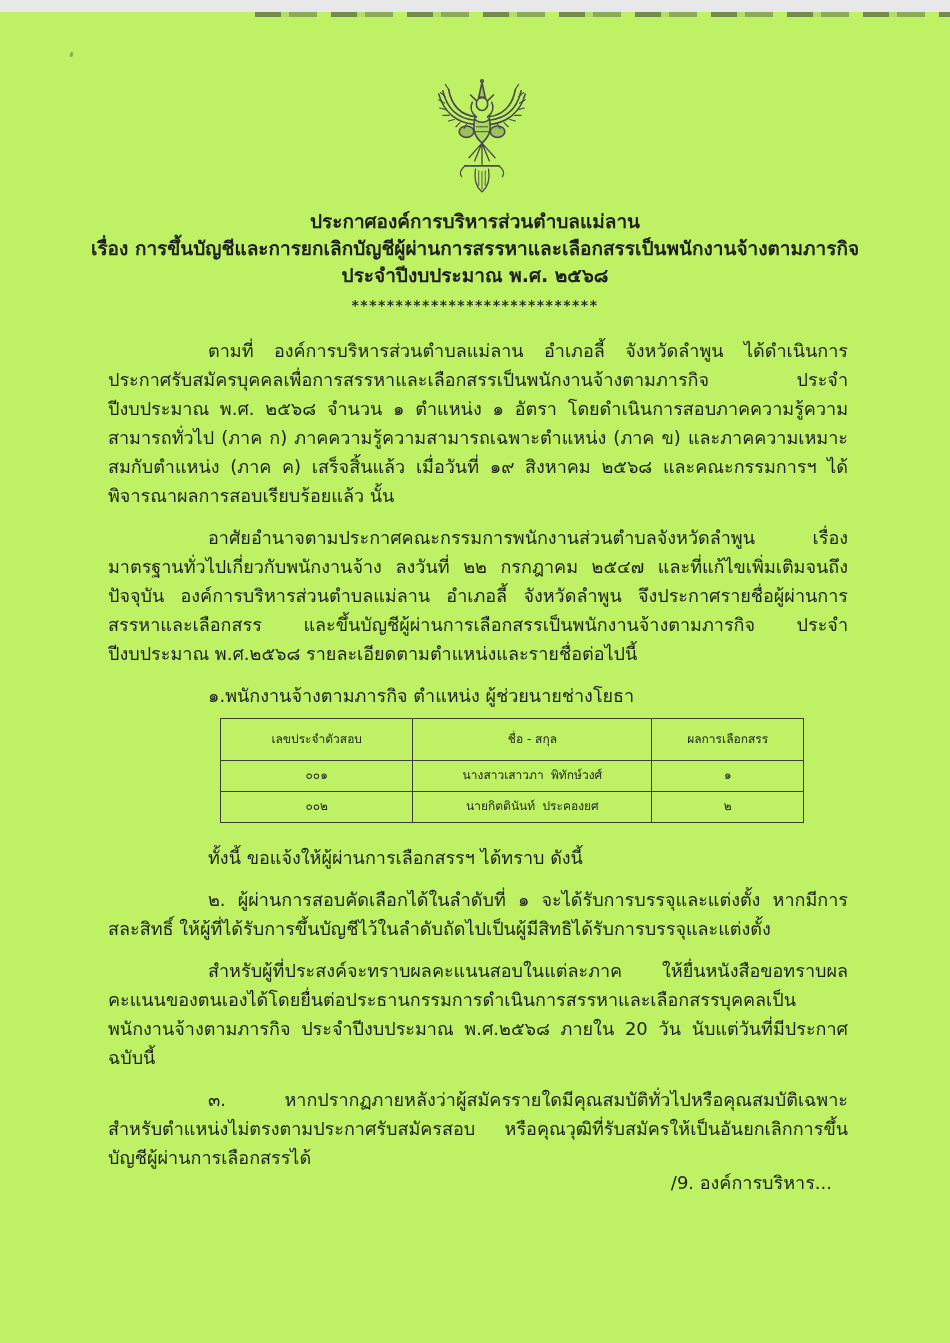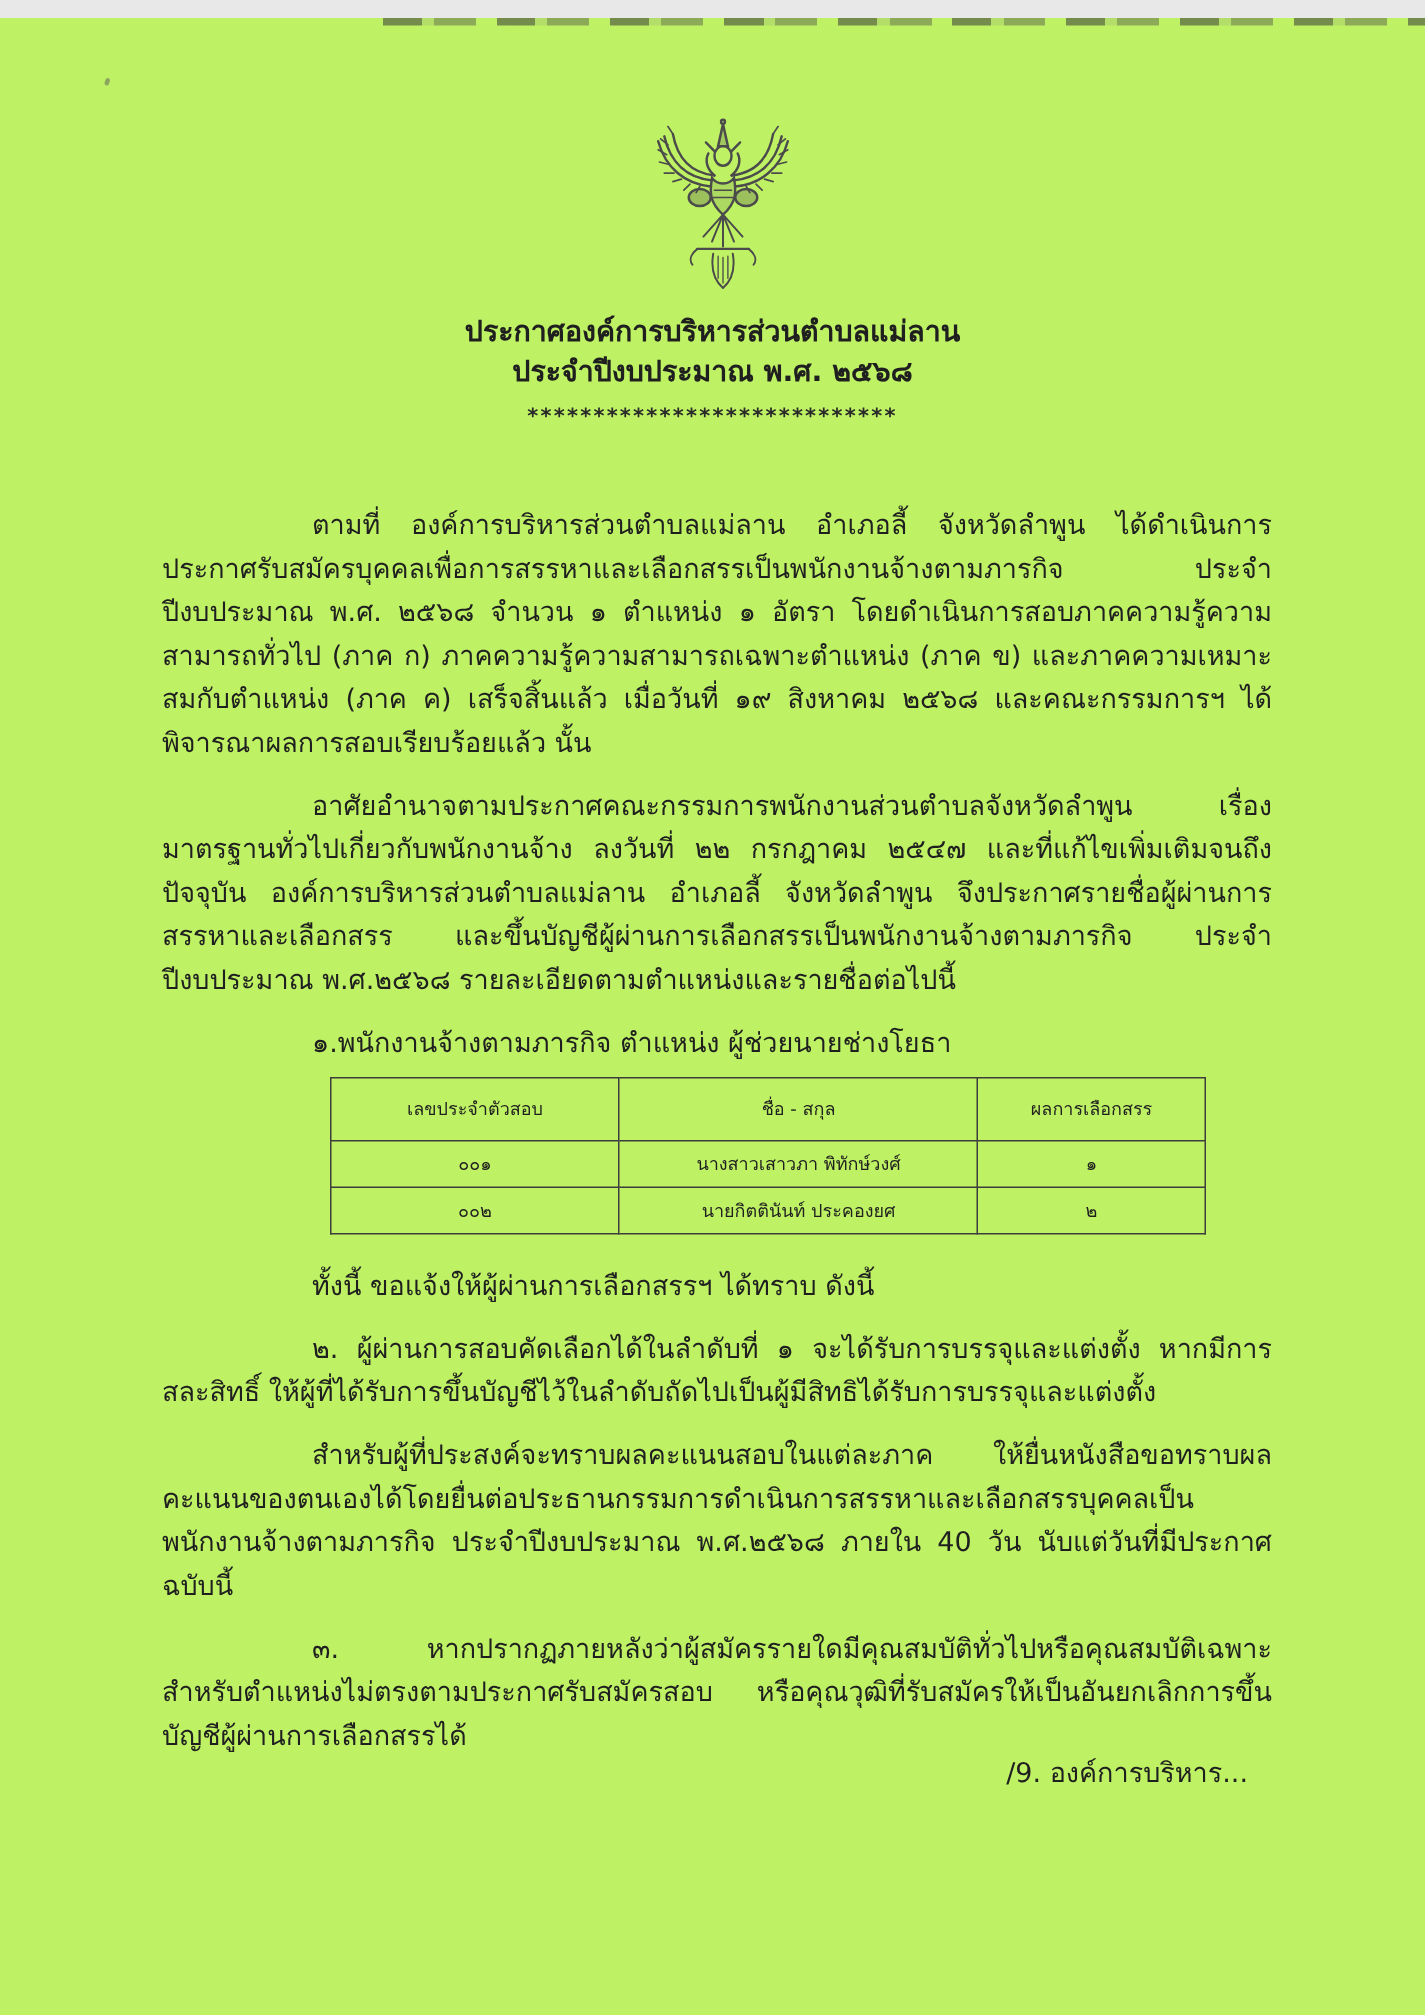--- a/index.html
+++ b/index.html
@@ -53,21 +53,21 @@
     table-layout:fixed;
   }
   .results-table th,.results-table td{
     border:1.6px solid #3d3d3d;
     text-align:center;
     padding:0 4px;
     font-weight:normal;
     font-size:12px;
   }
   .results-table th{height:41px;}
-  .results-table td{height:30px;}
+  .results-table td{height:30px;font-family:Liberation Mono, monospace;}
   .col-examno{width:33%;}
   .col-name{width:41%;}
   .col-result{width:26%;}
   .footer-marker{
     position:absolute;top:1156px;right:118px;
     font-size:18px;
   }
 </style>
 </head>
 <body>
@@ -111,20 +111,21 @@
         <path d="M44,108 C39,112 37,117 40,121 M86,108 C91,112 93,117 90,121" stroke-width="1.6"></path>
 
         <path d="M57,112 C55,124 58,134 65,140 C72,134 75,124 73,112" stroke-width="1.6"></path>
         <path d="M61,114 L61,132 M65,115 L65,136 M69,114 L69,132" stroke-width="1.1"></path>
       </g>
     </svg>
   </div>
 
   <div class="title-block">
     <div>ประกาศองค์การบริหารส่วนตำบลแม่ลาน</div>
+    <div>เรื่อง การขึ้นบัญชีและการยกเลิกบัญชีผู้ผ่านการสรรหาและเลือกสรรเป็นพนักงานจ้างตามภารกิจ</div>
     <div>ประจำปีงบประมาณ พ.ศ. ๒๕๖๘</div>
     <div class="stars">****************************</div>
   </div>
 
   <div class="body-block">
     <p class="para">ตามที่ องค์การบริหารส่วนตำบลแม่ลาน อำเภอลี้ จังหวัดลำพูน ได้ดำเนินการประกาศรับสมัครบุคคลเพื่อการสรรหาและเลือกสรรเป็นพนักงานจ้างตามภารกิจ ประจำปีงบประมาณ พ.ศ. ๒๕๖๘ จำนวน ๑ ตำแหน่ง ๑ อัตรา โดยดำเนินการสอบภาคความรู้ความสามารถทั่วไป (ภาค ก) ภาคความรู้ความสามารถเฉพาะตำแหน่ง (ภาค ข) และภาคความเหมาะสมกับตำแหน่ง (ภาค ค) เสร็จสิ้นแล้ว เมื่อวันที่ ๑๙ สิงหาคม ๒๕๖๘ และคณะกรรมการฯ ได้พิจารณาผลการสอบเรียบร้อยแล้ว นั้น</p>
     <p class="para">อาศัยอำนาจตามประกาศคณะกรรมการพนักงานส่วนตำบลจังหวัดลำพูน เรื่อง มาตรฐานทั่วไปเกี่ยวกับพนักงานจ้าง ลงวันที่ ๒๒ กรกฎาคม ๒๕๔๗ และที่แก้ไขเพิ่มเติมจนถึงปัจจุบัน องค์การบริหารส่วนตำบลแม่ลาน อำเภอลี้ จังหวัดลำพูน จึงประกาศรายชื่อผู้ผ่านการสรรหาและเลือกสรร และขึ้นบัญชีผู้ผ่านการเลือกสรรเป็นพนักงานจ้างตามภารกิจ ประจำปีงบประมาณ พ.ศ.๒๕๖๘ รายละเอียดตามตำแหน่งและรายชื่อต่อไปนี้</p>
     <p class="para no-bottom">๑.พนักงานจ้างตามภารกิจ ตำแหน่ง ผู้ช่วยนายช่างโยธา</p>
 
     <table class="results-table">
@@ -149,19 +150,19 @@
         <tr>
           <td>๐๐๒</td>
           <td>นายกิตตินันท์ ประคองยศ</td>
           <td>๒</td>
         </tr>
       </tbody>
     </table>
 
     <p class="para">ทั้งนี้ ขอแจ้งให้ผู้ผ่านการเลือกสรรฯ ได้ทราบ ดังนี้</p>
     <p class="para">๒. ผู้ผ่านการสอบคัดเลือกได้ในลำดับที่ ๑ จะได้รับการบรรจุและแต่งตั้ง หากมีการสละสิทธิ์ ให้ผู้ที่ได้รับการขึ้นบัญชีไว้ในลำดับถัดไปเป็นผู้มีสิทธิได้รับการบรรจุและแต่งตั้ง</p>
-    <p class="para">สำหรับผู้ที่ประสงค์จะทราบผลคะแนนสอบในแต่ละภาค ให้ยื่นหนังสือขอทราบผลคะแนนของตนเองได้โดยยื่นต่อประธานกรรมการดำเนินการสรรหาและเลือกสรรบุคคลเป็นพนักงานจ้างตามภารกิจ ประจำปีงบประมาณ พ.ศ.๒๕๖๘ ภายใน 40 วัน นับแต่วันที่มีประกาศฉบับนี้</p>
+    <p class="para">สำหรับผู้ที่ประสงค์จะทราบผลคะแนนสอบในแต่ละภาค ให้ยื่นหนังสือขอทราบผลคะแนนของตนเองได้โดยยื่นต่อประธานกรรมการดำเนินการสรรหาและเลือกสรรบุคคลเป็นพนักงานจ้างตามภารกิจ ประจำปีงบประมาณ พ.ศ.๒๕๖๘ ภายใน 20 วัน นับแต่วันที่มีประกาศฉบับนี้</p>
     <p class="para">๓. หากปรากฏภายหลังว่าผู้สมัครรายใดมีคุณสมบัติทั่วไปหรือคุณสมบัติเฉพาะสำหรับตำแหน่งไม่ตรงตามประกาศรับสมัครสอบ หรือคุณวุฒิที่รับสมัครให้เป็นอันยกเลิกการขึ้นบัญชีผู้ผ่านการเลือกสรรได้</p>
   </div>
 
   <div class="footer-marker">/9. องค์การบริหาร...</div>
 
 </div>
 
 </body></html>

